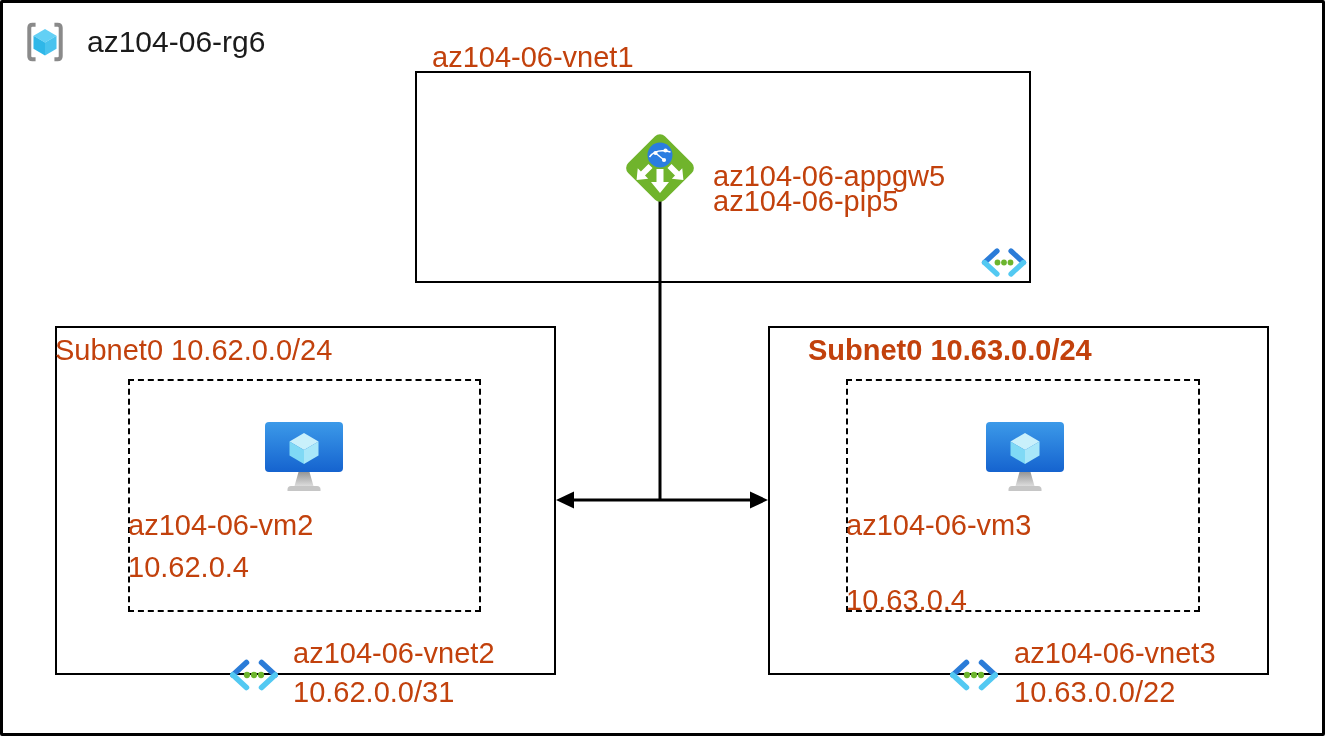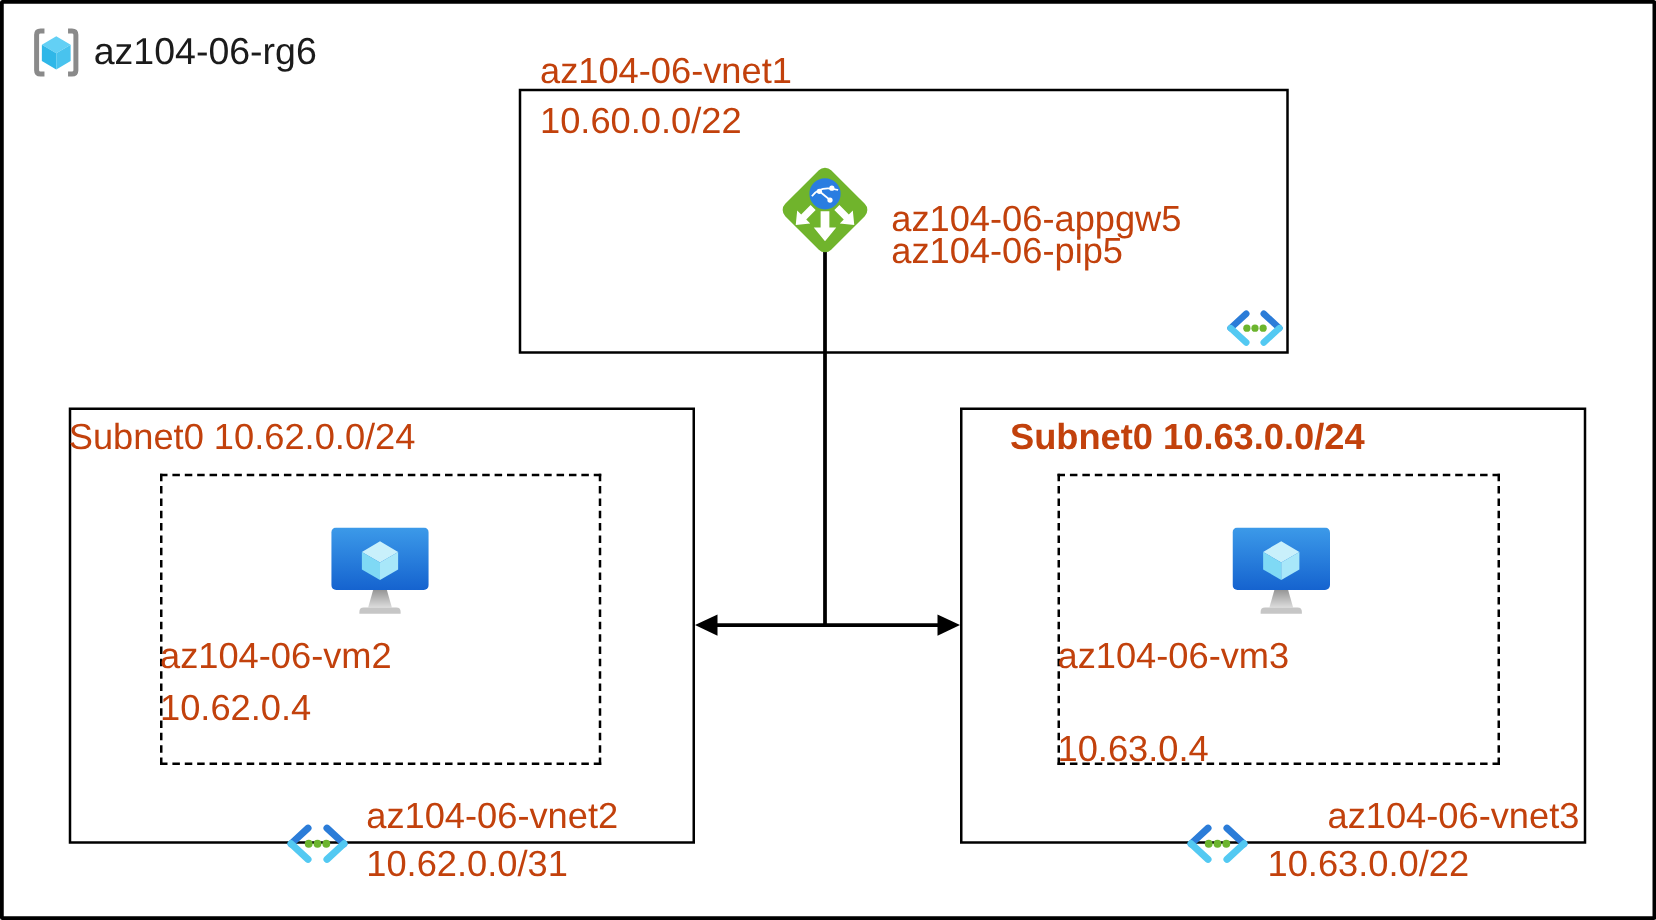--- a/index.html
+++ b/index.html
@@ -30,21 +30,21 @@
     background:transparent;
   }
   .box-thin{border-width:2px;}
   .dashed{
     position:absolute;
     box-sizing:border-box;
     border:2px dashed #000;
   }
   .rg-header{
     position:absolute;left:20px;top:17px;
-    display:flex;align-items:center;gap:8px;
+    display:flex;align-items:center;gap:20px;
   }
   .rg-label{font-size:30px;line-height:44px;}
   svg{display:block;}
   .overlay{position:absolute;left:0;top:0;pointer-events:none;}
 </style>
 </head>
 <body>
 
 <div class="canvas">
 
@@ -61,21 +61,20 @@
 
   <svg class="overlay" width="1325" height="736" viewBox="0 0 1325 736">
     <line x1="657" y1="198" x2="657" y2="498" stroke="#000" stroke-width="3"></line>
     <line x1="569" y1="497" x2="749" y2="497" stroke="#000" stroke-width="3"></line>
     <polygon points="553,497 571,488.5 571,505.5" fill="#000"></polygon>
     <polygon points="765,497 747,488.5 747,505.5" fill="#000"></polygon>
   </svg>
 
   <div class="lbl" style="left:429px;top:38px;">az104-06-vnet1</div>
   <div class="box box-thin" style="left:412px;top:68px;width:616px;height:212px;"></div>
-  <div class="lbl" style="left:429px;top:78px;">10.60.0.0/22</div>
 
   <svg class="abs" style="left:619px;top:127px;" width="76" height="76" viewBox="0 0 76 76">
     <rect x="12" y="12" width="52" height="52" rx="7" fill="#70b42c" transform="rotate(45 38 38)"></rect>
     <g fill="#ffffff">
       <path d="M -3.5 0 L 3.5 0 L 3.5 13 L 9 13 L 0 24 L -9 13 L -3.5 13 Z" transform="translate(38 39)"></path>
       <path d="M -3.5 0 L 3.5 0 L 3.5 13 L 9 13 L 0 24 L -9 13 L -3.5 13 Z" transform="translate(28.5 36) rotate(45) scale(0.82)"></path>
       <path d="M -3.5 0 L 3.5 0 L 3.5 13 L 9 13 L 0 24 L -9 13 L -3.5 13 Z" transform="translate(47.5 36) rotate(-45) scale(0.82)"></path>
     </g>
     <circle cx="38" cy="25" r="12.5" fill="#2a7de1"></circle>
     <g stroke="#ffffff" stroke-width="1.4" fill="none">
@@ -161,16 +160,16 @@
 
   <svg class="abs" style="left:945px;top:655px;" width="52" height="34" viewBox="0 0 48 30">
     <path d="M17 3.5 L4.5 15" stroke="#2b7cd8" stroke-width="5.2" stroke-linecap="round" fill="none"></path>
     <path d="M4.5 15 L17 26.5" stroke="#53c9f2" stroke-width="5.2" stroke-linecap="round" fill="none"></path>
     <path d="M31 3.5 L43.5 15" stroke="#2b7cd8" stroke-width="5.2" stroke-linecap="round" fill="none"></path>
     <path d="M43.5 15 L31 26.5" stroke="#53c9f2" stroke-width="5.2" stroke-linecap="round" fill="none"></path>
     <circle cx="17.5" cy="15" r="2.9" fill="#6cb52e"></circle>
     <circle cx="24" cy="15" r="2.9" fill="#6cb52e"></circle>
     <circle cx="30.5" cy="15" r="2.9" fill="#6cb52e"></circle>
   </svg>
-  <div class="lbl" style="left:1011px;top:634px;margin-left:48px;">az104-06-vnet3</div>
+  <div class="lbl" style="left:1011px;top:634px;">az104-06-vnet3</div>
   <div class="lbl" style="left:1011px;top:673px;">10.63.0.0/22</div>
 
 </div>
 
 </body></html>

